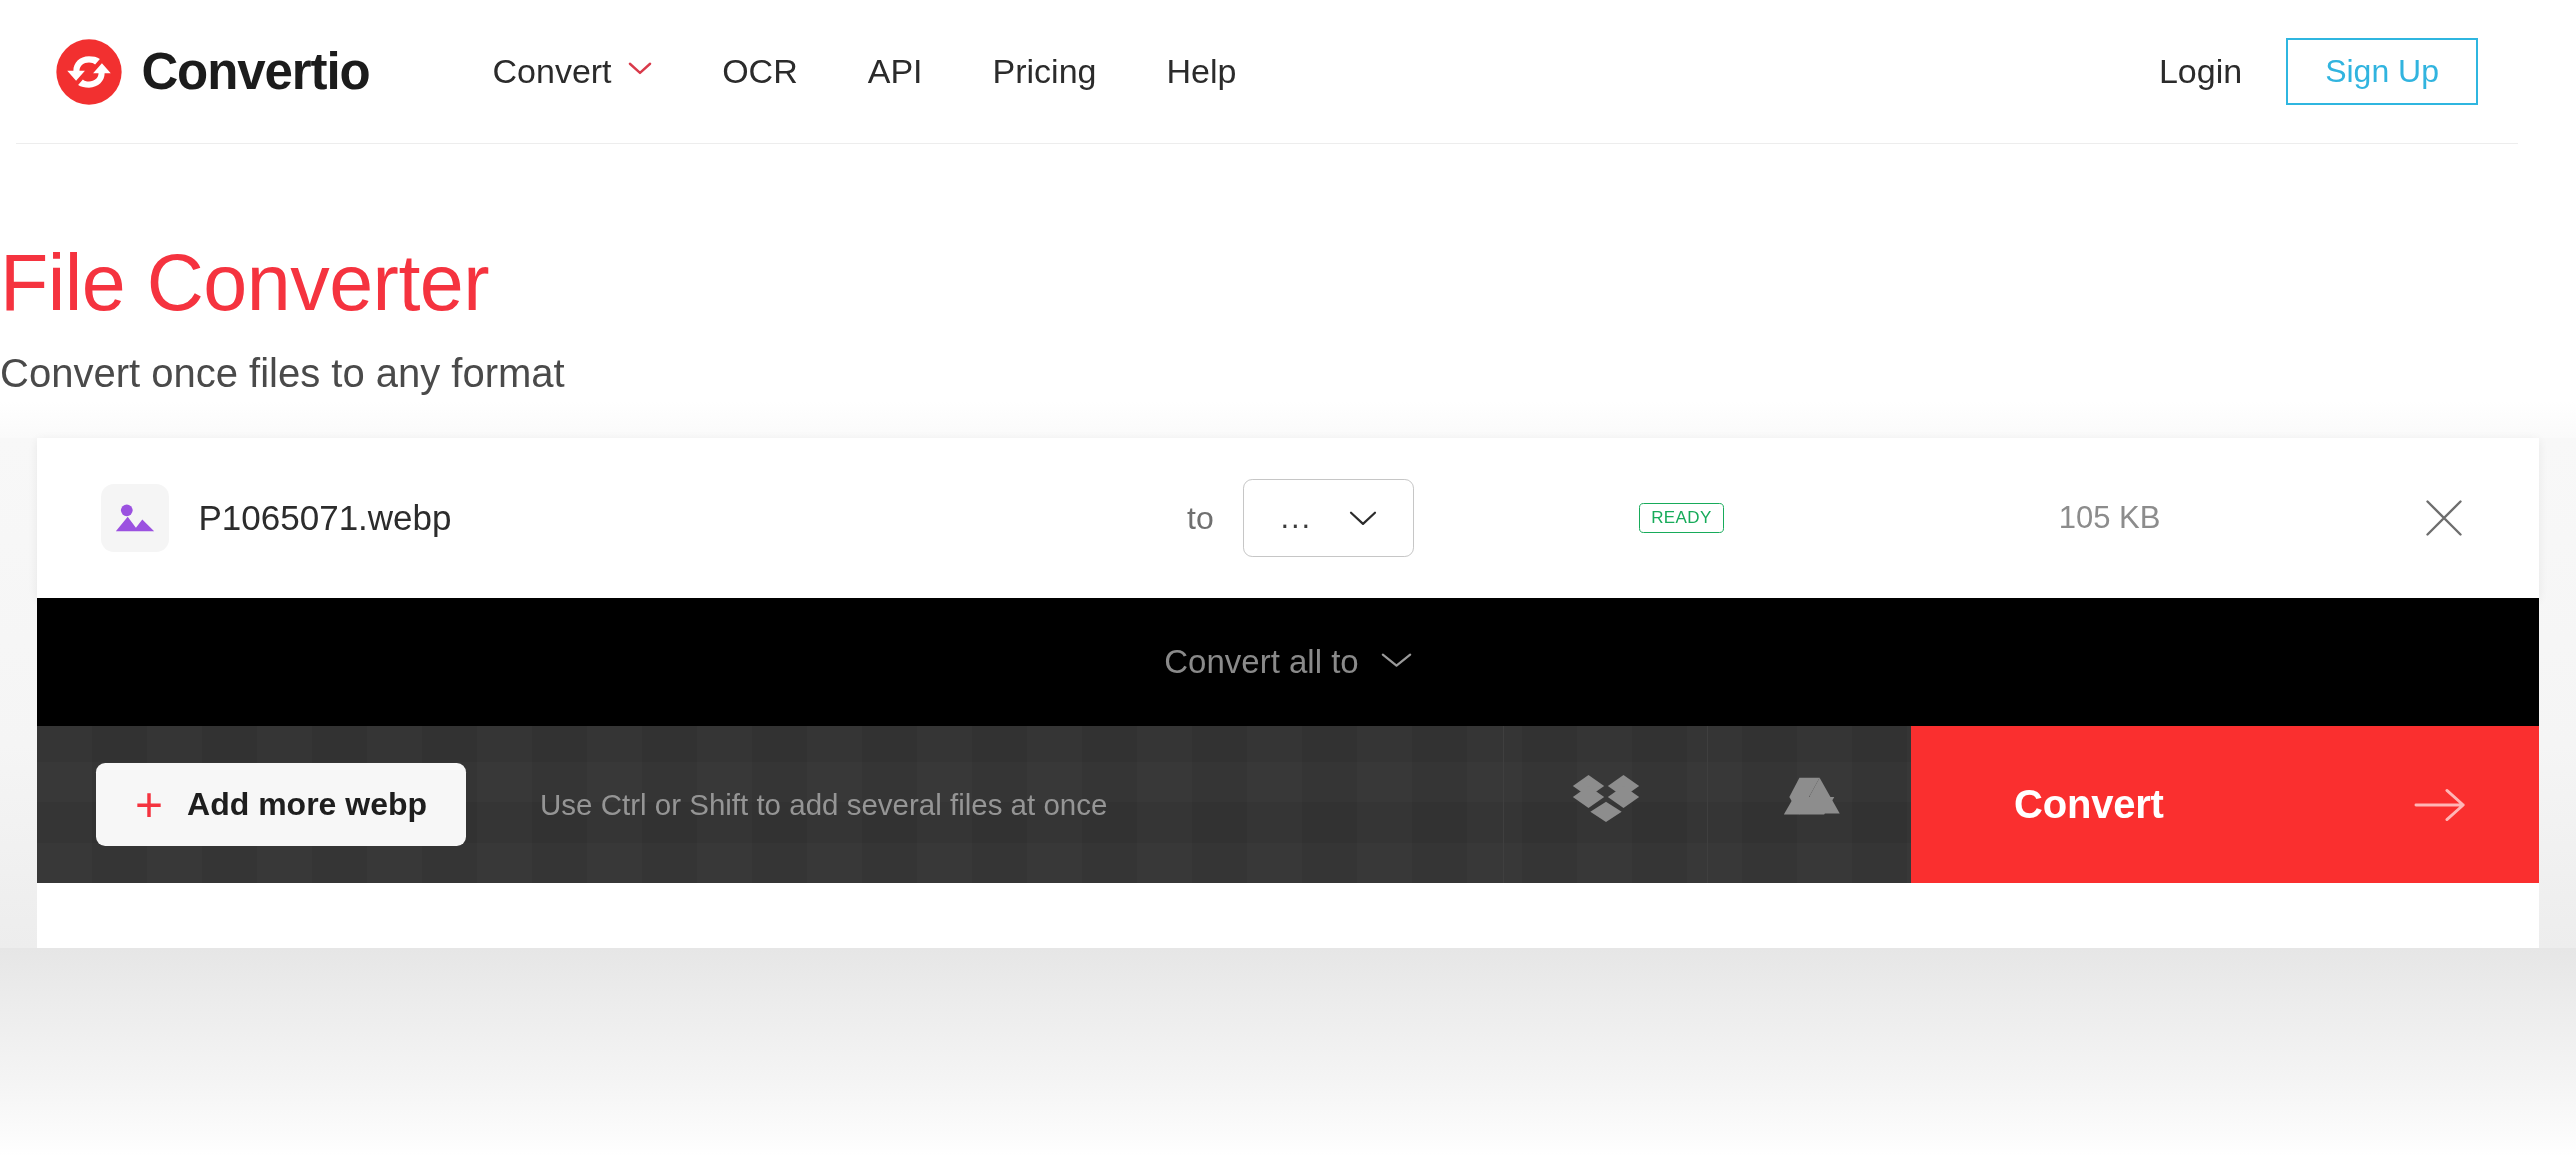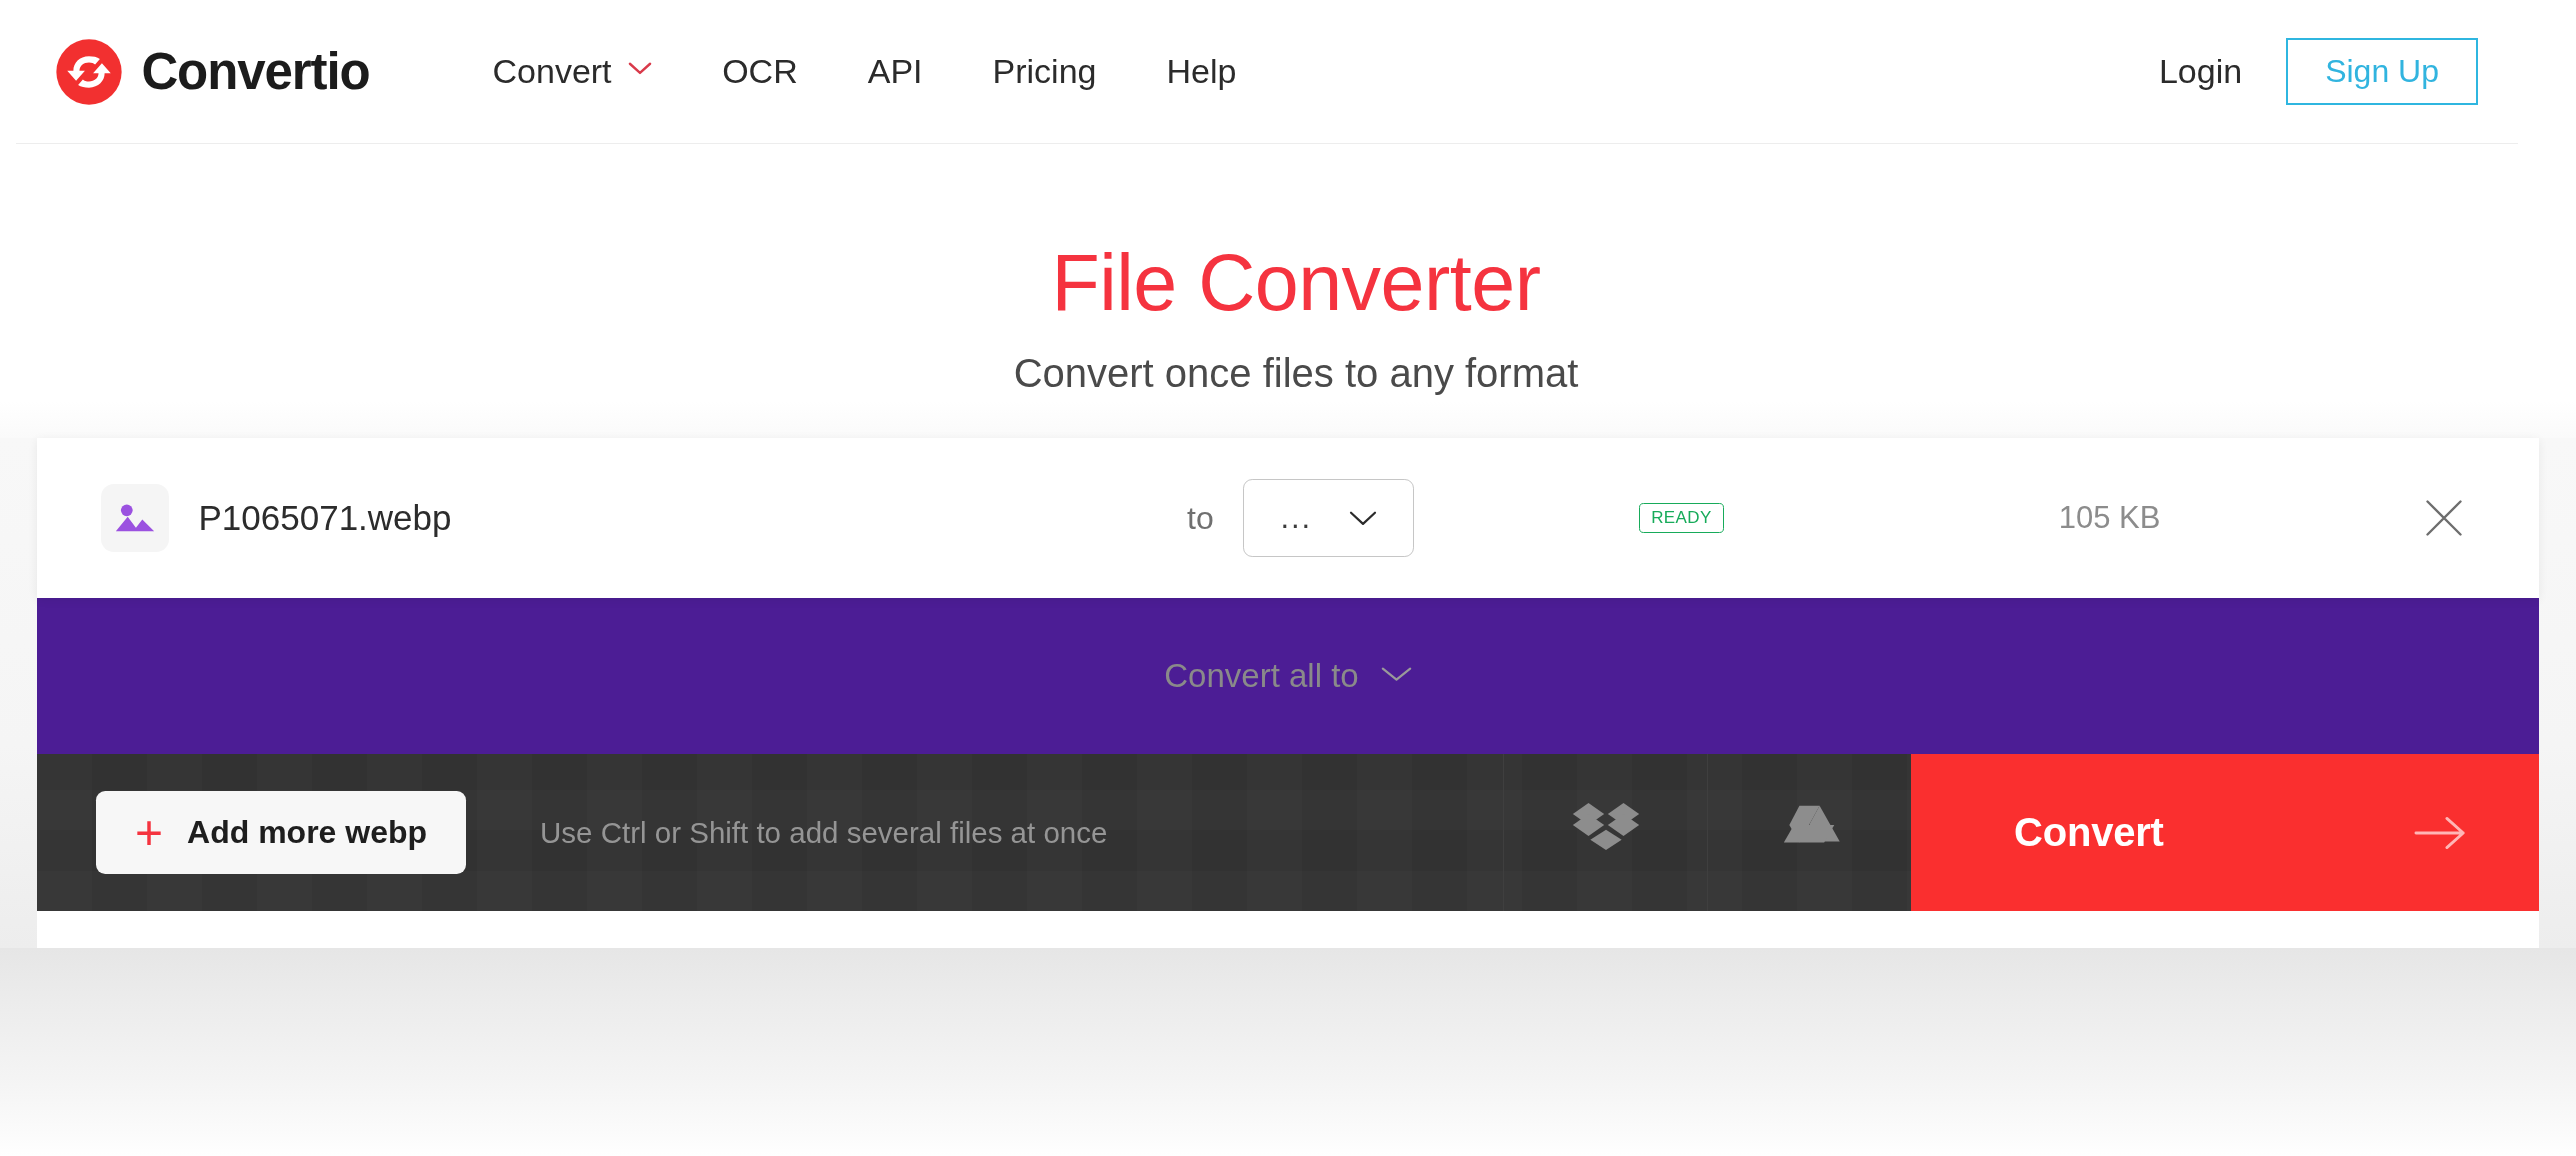--- a/index.html
+++ b/index.html
@@ -111,22 +111,21 @@
     line-height: 1;
   }
 
   
   .hero {
     position: absolute;
     top: 144px; left: 0;
     width: 2576px;
     height: 295px;
     background: #ffffff;
-    text-align: center;
-    padding-left: 16px;
+    text-align: left;
   }
 
   .hero-title {
     margin-top: 99px;
     font-size: 79px;
     color: #f5333f;
     font-weight: 400;
     line-height: 1;
     letter-spacing: -0.5px;
   }
@@ -235,22 +234,22 @@
     width: 50px;
     height: 50px;
     cursor: pointer;
     display: flex;
     align-items: center;
     justify-content: center;
   }
 
   
   .convert-all-band {
-    background: #4c1d95;
-    height: 156px;
+    background: #000000;
+    height: 128px;
     display: flex;
     align-items: center;
     justify-content: center;
     position: relative;
     z-index: 2;
   }
 
   .convert-all-btn {
     display: flex;
     align-items: center;

